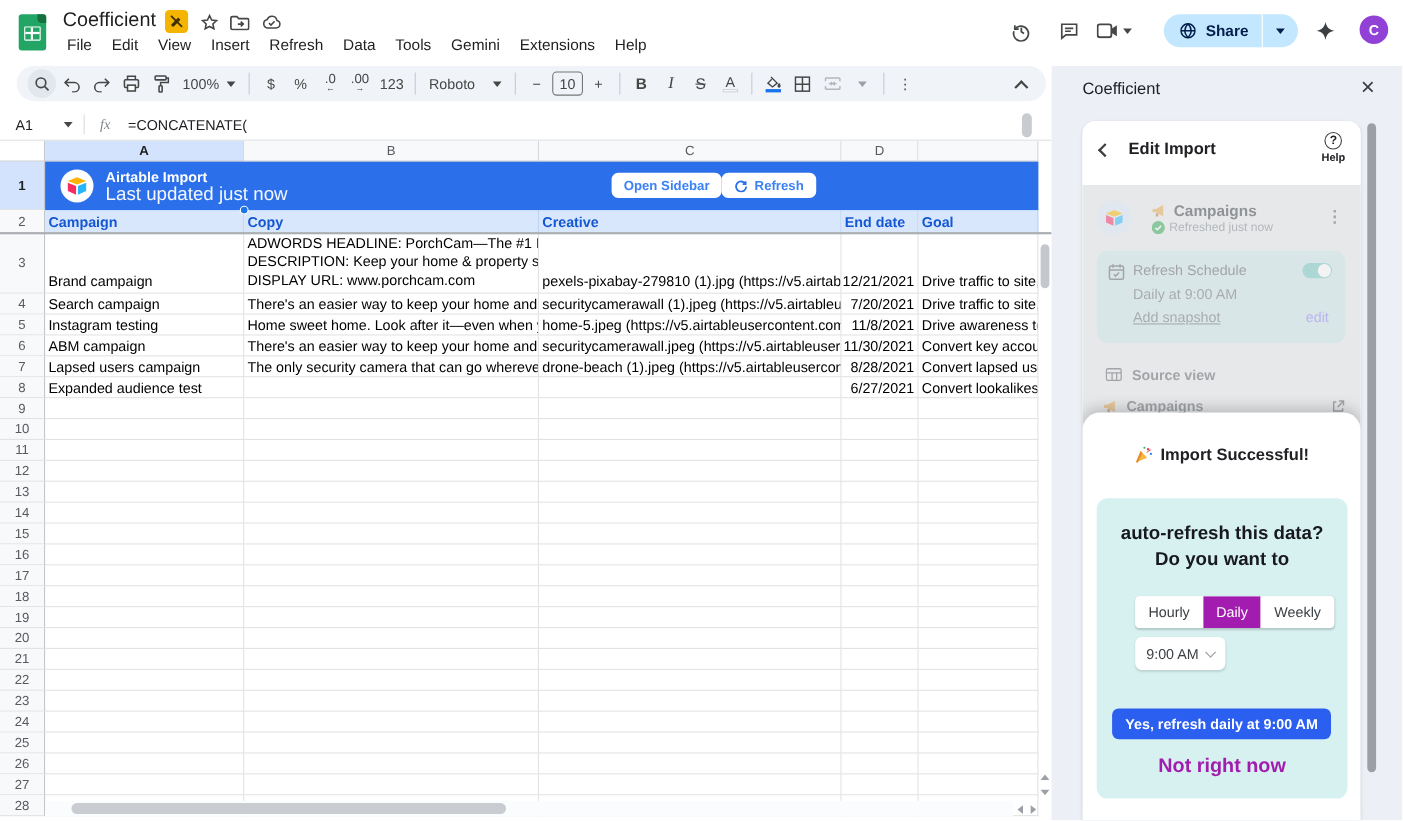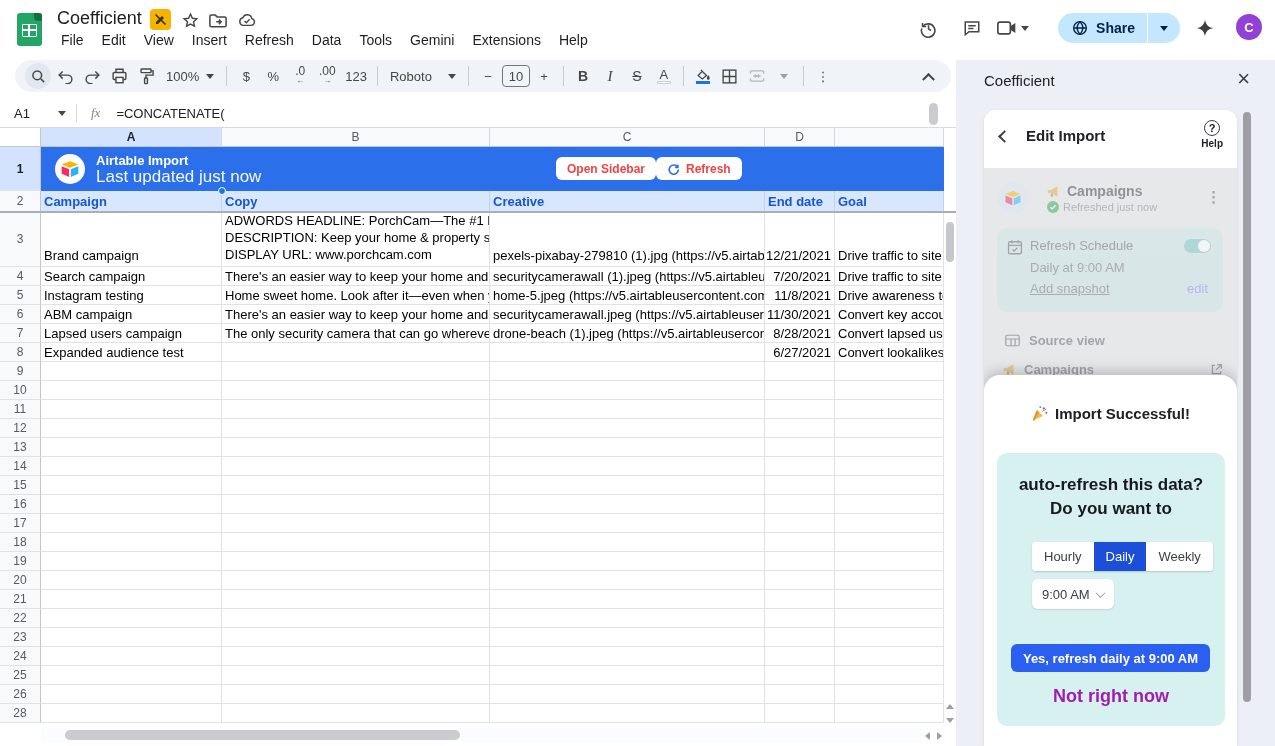--- a/index.html
+++ b/index.html
@@ -65,21 +65,21 @@
   .cA{width:181px;} .cB{width:268px;} .cC{width:275px;} .cD{width:70px;} .cE{width:109px;}
   .colhdr .cell { background:#f8f9fa; border-right:1px solid #d5d8dc; border-bottom:1px solid #c3c6cb; color:#575b5f; font-size:12px; justify-content:center; height:19px; padding:0; }
   .colhdr .cell.sel { background:#d3e3fd; color:#1f1f1f; font-weight:700; }
   .colhdr .corner { width:41px; flex:none; background:#fff; border-right:1px solid #c3c6cb; border-bottom:1px solid #c3c6cb; }
   .banner-row { height:44px; }
   .banner { position:relative; width:903px; height:44px; background:#2b70ea; display:flex; align-items:center; }
   .at-circle { position:absolute; left:14px; top:7px; width:30px; height:30px; background:#fff; border-radius:50%; display:flex; align-items:center; justify-content:center; }
   .banner-text { position:absolute; left:55px; top:5px; color:#fff; }
   .banner-title { font-size:13px; font-weight:700; line-height:17px; }
   .banner-sub { font-size:17px; line-height:16px; opacity:.95; }
-  .banner-btn { position:absolute; top:10px; height:23px; background:#fff; border:none; border-radius:6px; color:#ef4444; font-weight:700; font-size:12px; padding:0 11px; display:flex; align-items:center; gap:6px; font-family:inherit; }
+  .banner-btn { position:absolute; top:10px; height:23px; background:#fff; border:none; border-radius:6px; color:#3b82f6; font-weight:700; font-size:12px; padding:0 11px; display:flex; align-items:center; gap:6px; font-family:inherit; }
   .fill-handle { position:absolute; left:177px; bottom:-4px; width:8px; height:8px; background:#1a73e8; border:1.5px solid #fff; border-radius:50%; z-index:5; }
   .hdr-row .cell { background:#d9e7fc; color:#1457d3; font-weight:700; border-right:1px solid #bfd3f2; border-bottom:none; height:20px; }
   .hdr-row .num { border-bottom:none; }
   .hdr-row { height:20px; }
   .freeze-line { position:absolute; left:0; top:83px; width:956px; height:2px; background:#aaadb2; z-index:4; }
   .r3 { height:56px; }
   .r3 .cell { align-items:flex-end; padding-bottom:3px; }
   .copy-lines { line-height:17px; white-space:nowrap; }
   .data-row { height:19px; }
   .cell.right { justify-content:flex-end; }
@@ -120,21 +120,21 @@
   .toggle .knob { position:absolute; right:1px; top:1px; width:12px; height:12px; background:#fff; border-radius:50%; }
   .src-row { position:absolute; left:21px; top:165px; display:flex; align-items:center; gap:9px; font-size:13px; font-weight:600; color:#5f6368; }
   .src2-row { position:absolute; left:19px; top:194px; right:14px; display:flex; align-items:center; gap:6px; font-size:13px; font-weight:600; color:#5f6368; }
   .src2-row .ext { margin-left:auto; }
   .modal { position:absolute; left:0; top:265px; width:253px; height:371px; background:#fff; border-radius:16px 16px 0 0; box-shadow:0 -3px 14px rgba(0,0,0,.22); z-index:3; }
   .modal-title { position:absolute; left:0; right:0; top:30px; text-align:center; font-size:15px; font-weight:700; color:#202124; display:flex; align-items:center; justify-content:center; gap:7px; }
   .teal-card { position:absolute; left:13px; top:78px; width:228px; height:273px; background:#d7f1f1; border-radius:10px; }
   .teal-q { position:absolute; left:0; right:0; top:20px; text-align:center; font-size:17px; font-weight:700; color:#17191c; line-height:24px; }
   .segmented { position:absolute; left:35px; top:89px; display:flex; background:#fff; border-radius:4px; box-shadow:0 1px 2px rgba(0,0,0,.18); overflow:hidden; }
   .seg { padding:7px 12px; font-size:13px; color:#3c4043; background:#fff; border:none; font-family:inherit; }
-  .seg.sel { background:#1d4ed8; color:#fff; font-weight:500;text-align:right; }
+  .seg.sel { background:#a21caf; color:#fff; font-weight:500;text-align:right; }
   .time-dd { position:absolute; left:35px; top:126px; width:82px; height:30px; background:#fff; border-radius:6px; box-shadow:0 1px 2px rgba(0,0,0,.12); display:flex; align-items:center; justify-content:space-between; padding:0 10px; font-size:13px; color:#3c4043; }
   .dd-chev { width:7px; height:7px; border-right:1.5px solid #9aa0a6; border-bottom:1.5px solid #9aa0a6; transform:rotate(45deg) translate(-1px,-1px); }
   .confirm-btn { position:absolute; left:14px; top:191px; width:199px; height:28px; background:#2b5ff0; border:none; border-radius:6px; color:#fff; font-size:13px; font-weight:700; font-family:inherit; }
   .dismiss { position:absolute; left:0; right:0; top:233px; text-align:center; font-size:18px; font-weight:700; color:#a21caf; }
   .sb-scroll { position:absolute; left:287px; top:52px; width:8px; height:590px; background:#9d9fa4; border-radius:4px; }
 
   svg { display:block; }
 </style>
 </head>
 <body>
@@ -564,20 +564,28 @@
         <div class="g-row data-row">
           <div class="num">25</div>
           <div class="cell cA"></div>
           <div class="cell cB"></div>
           <div class="cell cC"></div>
           <div class="cell cD"></div>
           <div class="cell cE"></div>
         </div>
         <div class="g-row data-row">
           <div class="num">26</div>
+          <div class="cell cA"></div>
+          <div class="cell cB"></div>
+          <div class="cell cC"></div>
+          <div class="cell cD"></div>
+          <div class="cell cE"></div>
+        </div>
+        <div class="g-row data-row">
+          <div class="num">27</div>
           <div class="cell cA"></div>
           <div class="cell cB"></div>
           <div class="cell cC"></div>
           <div class="cell cD"></div>
           <div class="cell cE"></div>
         </div>
         <div class="g-row data-row">
           <div class="num">28</div>
           <div class="cell cA"></div>
           <div class="cell cB"></div>

